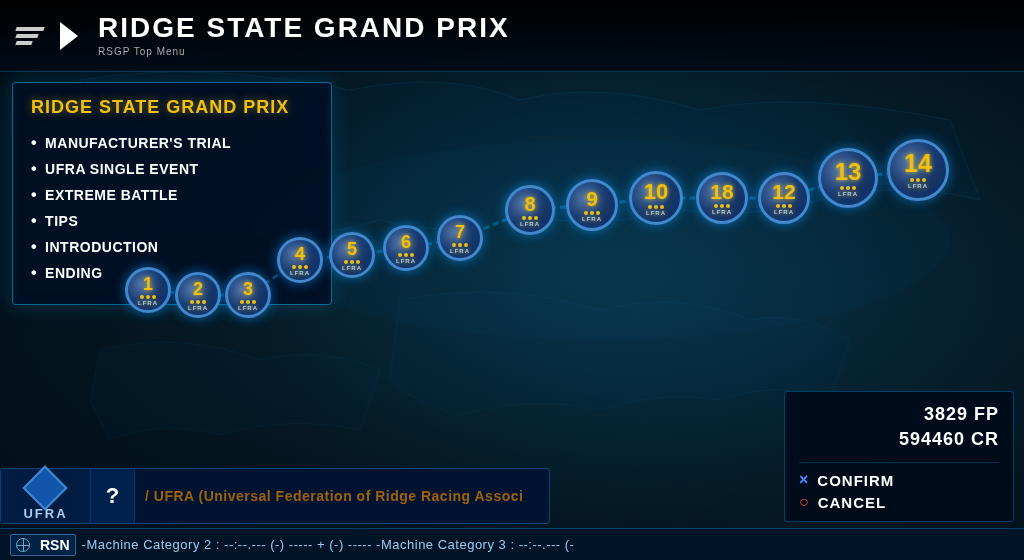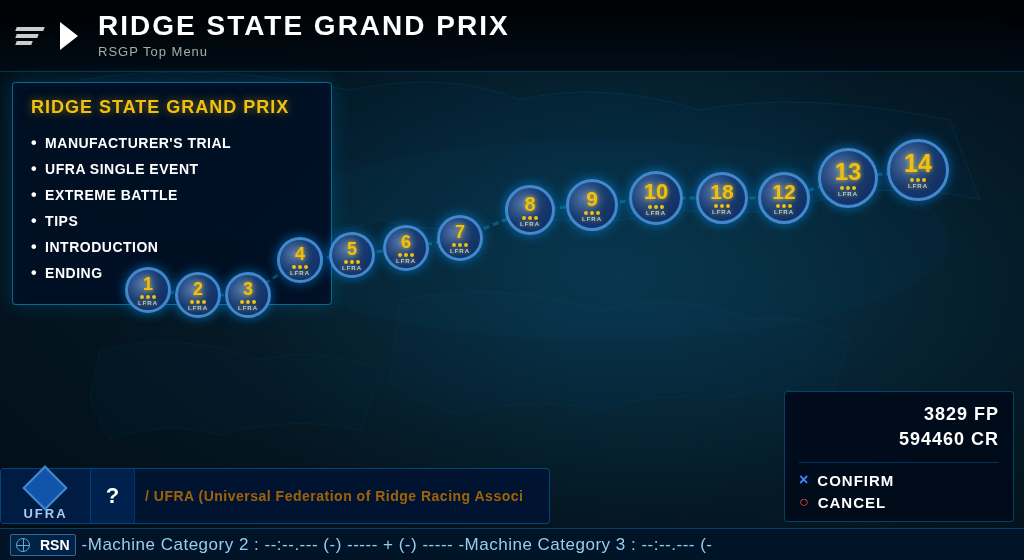--- a/index.html
+++ b/index.html
@@ -86,21 +86,21 @@
     #main-title {
       font-size: 28px;
       font-weight: 900;
       color: #ffffff;
       letter-spacing: 2px;
       text-transform: uppercase;
       line-height: 1;
     }
 
     #sub-title {
-      font-size: 13px;
+      font-size: 10px;
       color: #aaaaaa;
       margin-top: 4px;
       letter-spacing: 1px;
     }
 
     
     #status-bar {
       position: absolute;
       bottom: 0;
       left: 0;
@@ -144,21 +144,21 @@
     }
     #globe-icon::after {
       content: '';
       position: absolute;
       left: 6px; top: 0; bottom: 0;
       width: 1px;
       background: #66aacc;
     }
 
     #status-text {
-      font-size: 17px;
+      font-size: 13px;
       color: #99ccee;
       letter-spacing: 0.5px;
       white-space: nowrap;
     }
 
     
     #menu-panel {
       position: absolute;
       top: 82px;
       left: 12px;

